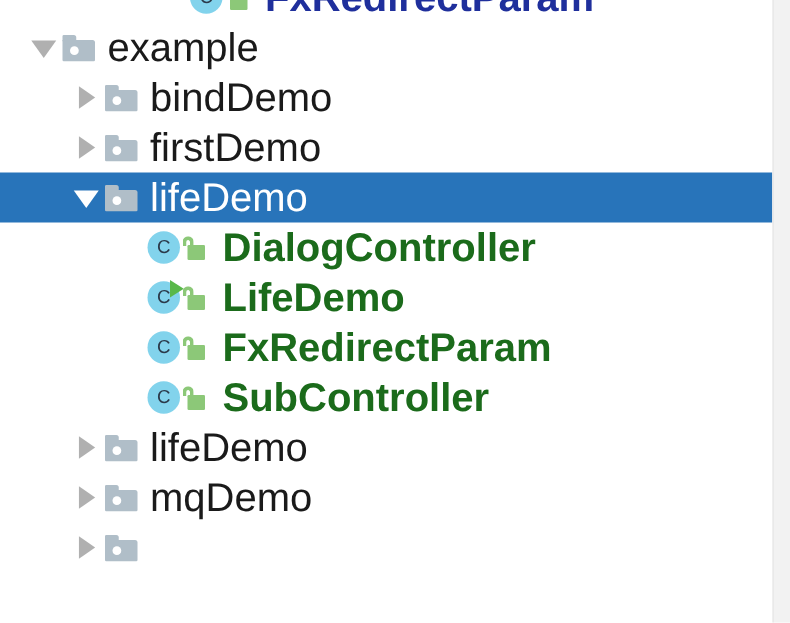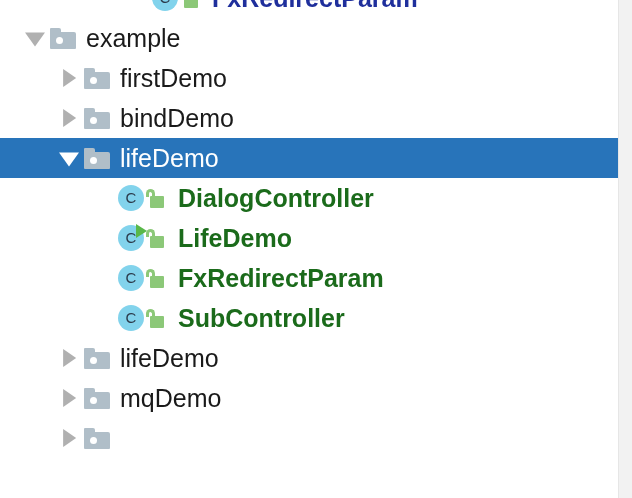--- a/index.html
+++ b/index.html
@@ -196,21 +196,21 @@
     width: 14px;
     height: 12px;
     background: #8cc878;
     border-radius: 1px;
   }
 
   
   .label {
     flex: 0 0 auto;
     font-family: "Liberation Sans", sans-serif;
-    font-size: 25px;
+    font-size: 32px;
     line-height: 40px;
     color: #1a1a1a;
     padding-left: 8px;
   }
   .label.pkg { color: #1a1a1a; }
   .label.cls { color: #1b6b1b; font-weight: bold; }
   .label.blue { color: #1f2f9c; }
   .tree-row.selected .label { color: #ffffff; }
 
   
@@ -270,35 +270,35 @@
         <span class="twisty collapsed">
           <span class="tri"></span>
         </span>
         <span class="icon-wrap">
           <span class="folder">
             <span class="tab"></span>
             <span class="body"></span>
             <span class="dot"></span>
           </span>
         </span>
+        <span class="label pkg">bindDemo</span>
+      </div>
+      <div class="tree-row">
+        <span class="indent" style="width: 56px;"></span>
+        <span class="twisty collapsed">
+          <span class="tri"></span>
+        </span>
+        <span class="icon-wrap">
+          <span class="folder">
+            <span class="tab"></span>
+            <span class="body"></span>
+            <span class="dot"></span>
+          </span>
+        </span>
         <span class="label pkg">firstDemo</span>
-      </div>
-      <div class="tree-row">
-        <span class="indent" style="width: 56px;"></span>
-        <span class="twisty collapsed">
-          <span class="tri"></span>
-        </span>
-        <span class="icon-wrap">
-          <span class="folder">
-            <span class="tab"></span>
-            <span class="body"></span>
-            <span class="dot"></span>
-          </span>
-        </span>
-        <span class="label pkg">bindDemo</span>
       </div>
       <div class="tree-row selected">
         <span class="indent" style="width: 56px;"></span>
         <span class="twisty expanded">
           <span class="tri"></span>
         </span>
         <span class="icon-wrap">
           <span class="folder">
             <span class="tab"></span>
             <span class="body"></span>

